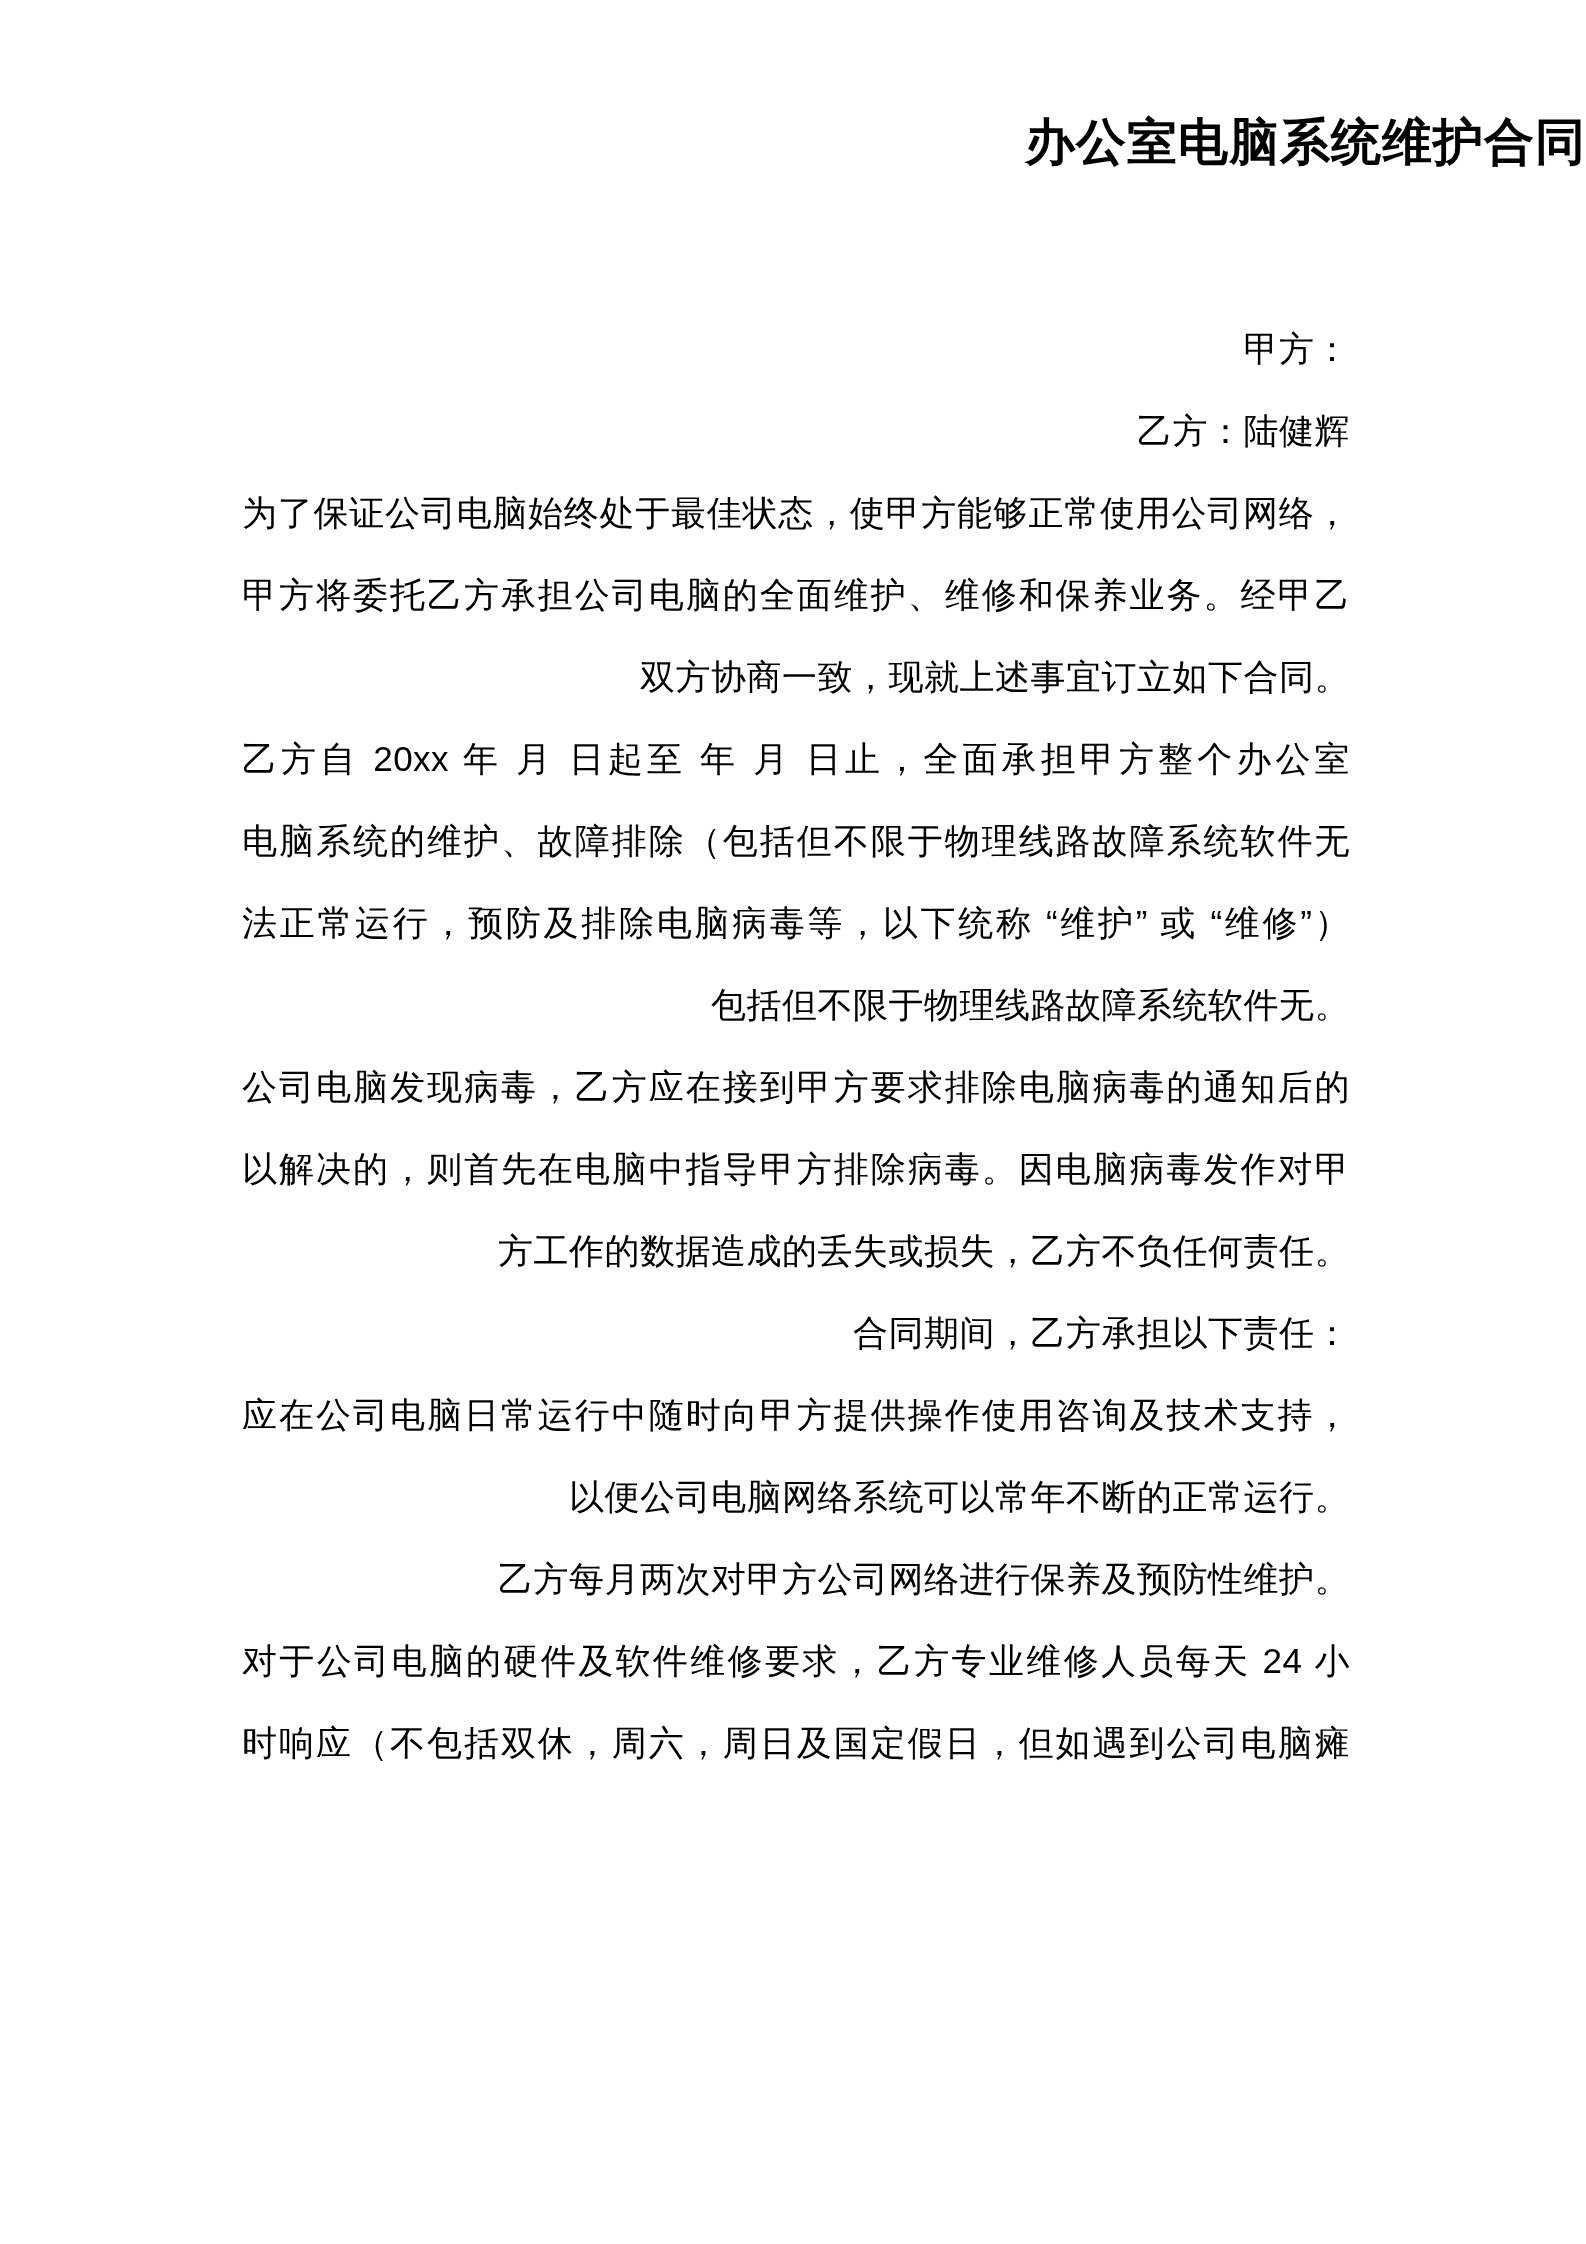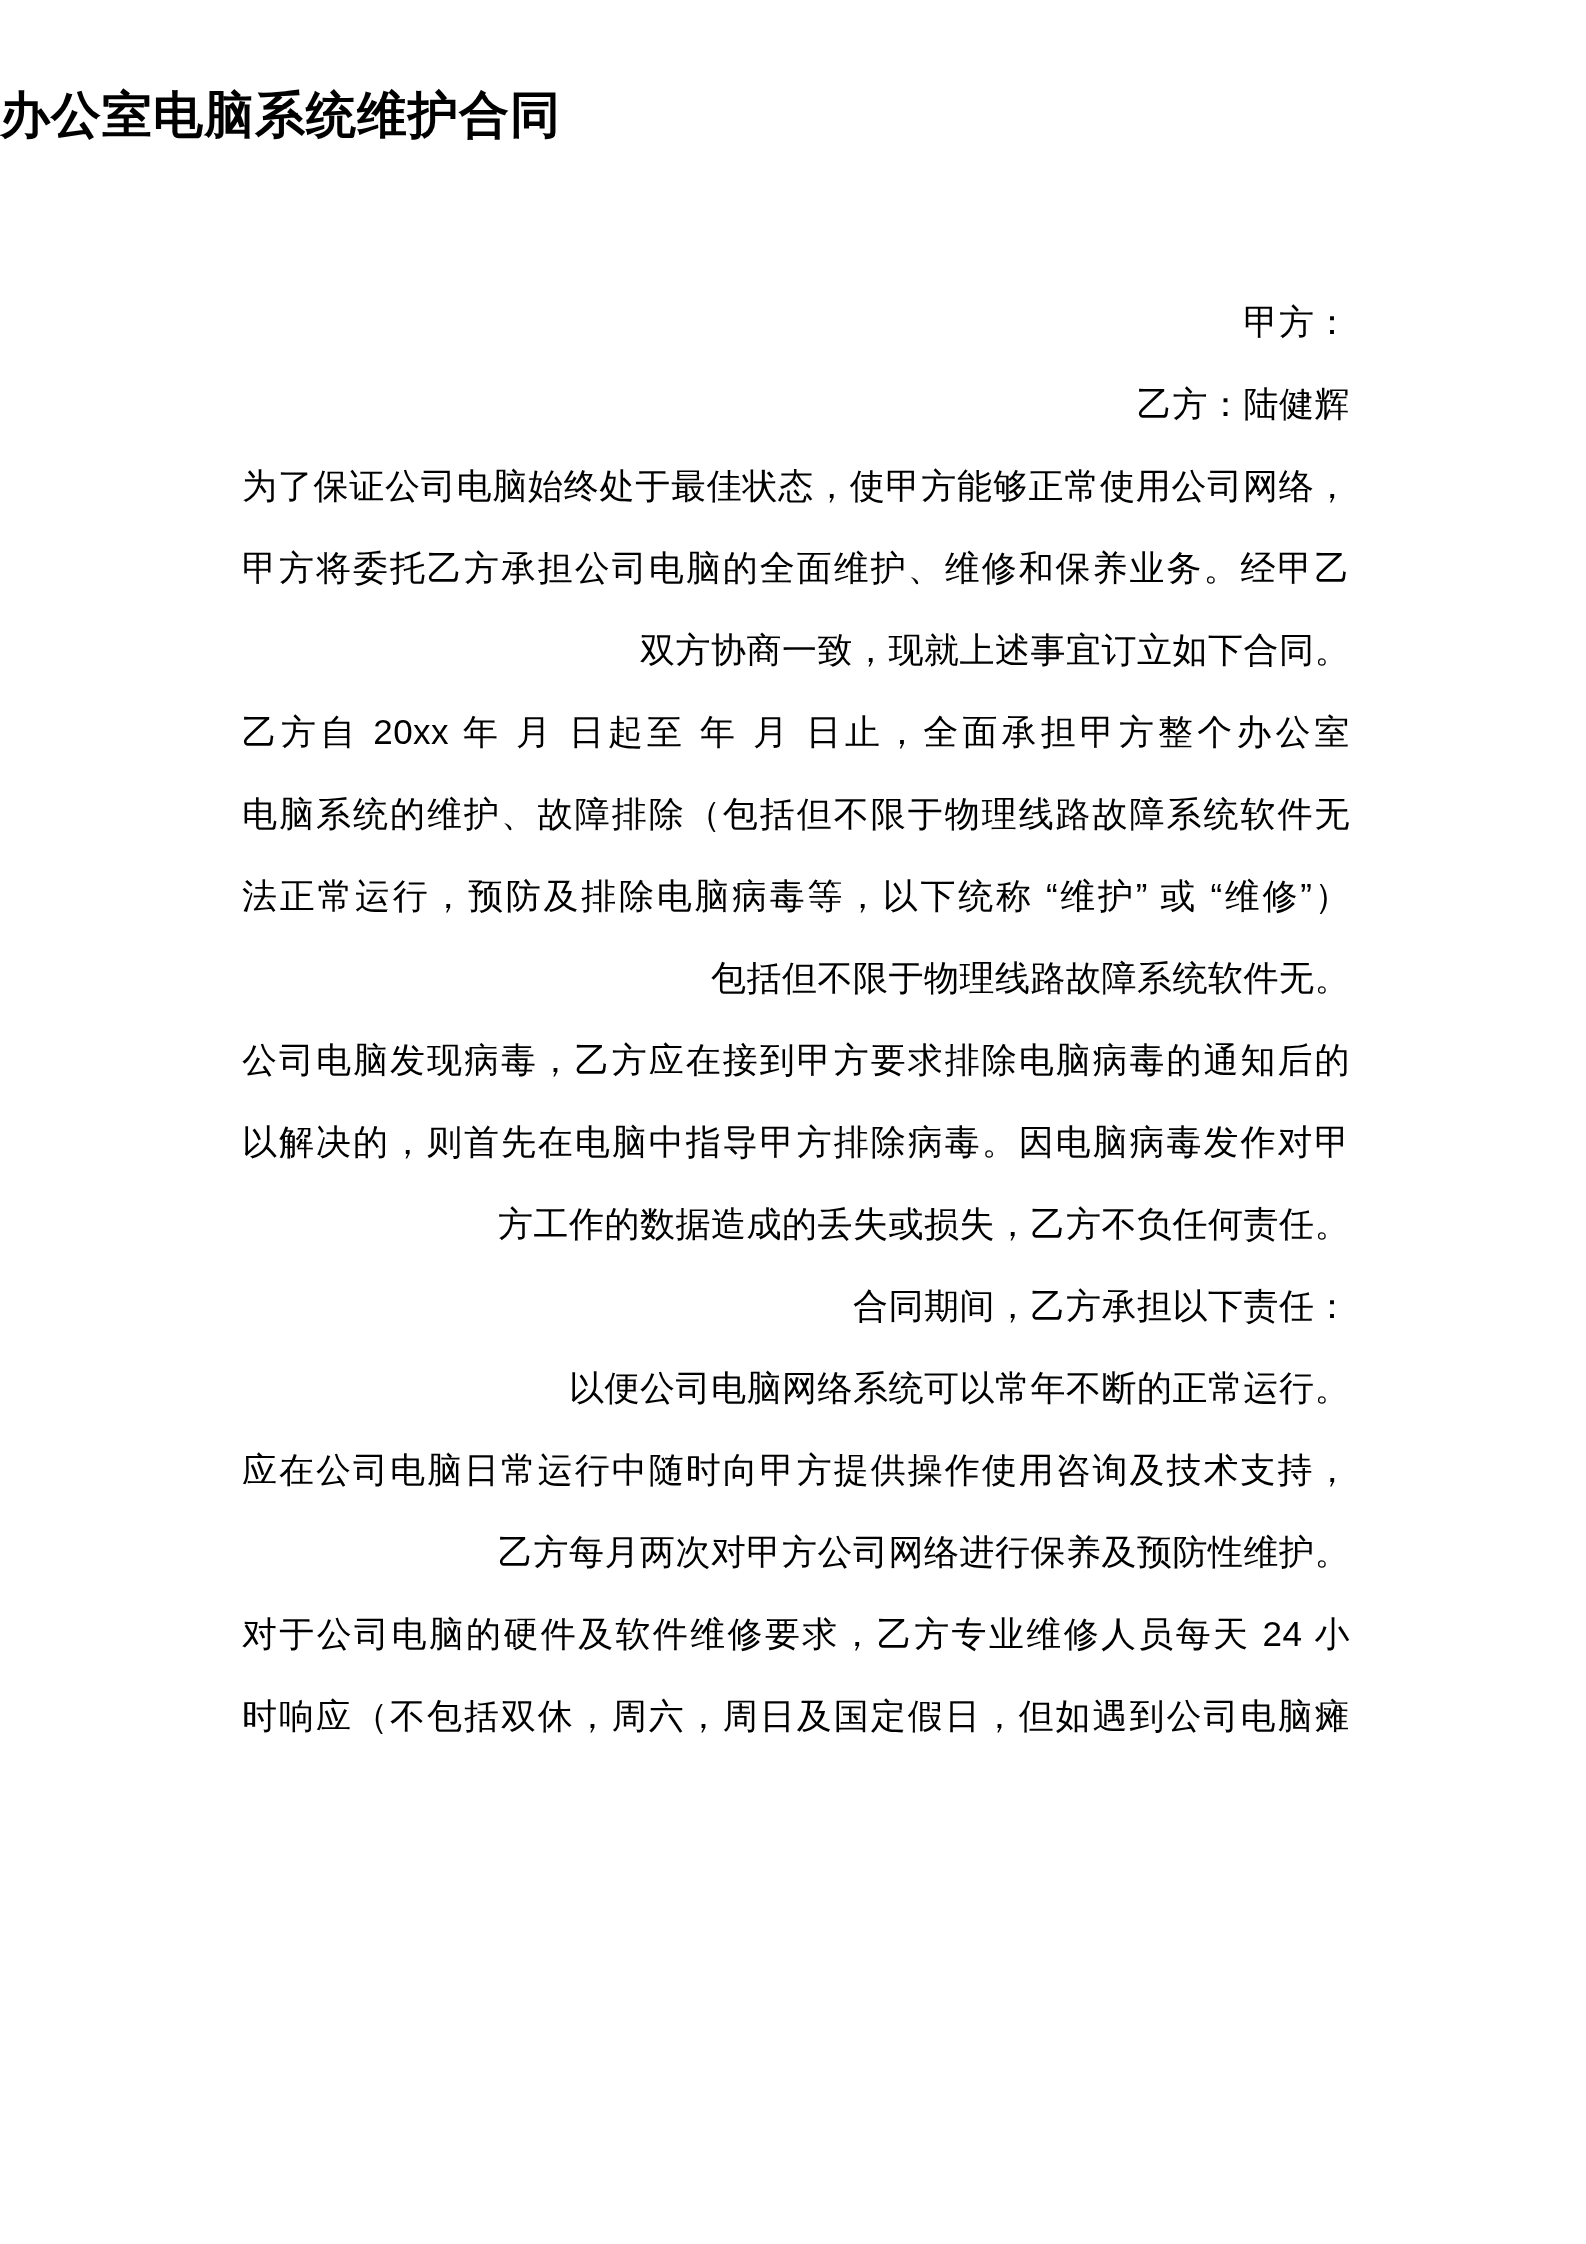--- a/index.html
+++ b/index.html
@@ -11,22 +11,22 @@
     position: relative;
     width: 1586px;
     height: 2244px;
     background: #ffffff;
     overflow: hidden;
     color: #000000;
     font-family: "Liberation Sans", sans-serif;
   }
   .doc-title {
     margin: 0;
-    padding-top: 81px;
-    text-align: left;
+    padding-top: 108px;
+    text-align: right;
     font-size: 50px;
     line-height: 68px;
     font-weight: 700;
     letter-spacing: 1px;
   }
   .doc-body {
     margin: 132px 236px 0 242px;
   }
   .line {
     font-size: 35px;
@@ -52,19 +52,19 @@
       <div class="line justify">甲方将委托乙方承担公司电脑的全面维护、维修和保养业务。经甲乙</div>
       <div class="line">双方协商一致，现就上述事宜订立如下合同。</div>
       <div class="line justify">乙方自 20xx 年 月 日起至 年 月 日止，全面承担甲方整个办公室</div>
       <div class="line justify">电脑系统的维护、故障排除（包括但不限于物理线路故障系统软件无</div>
       <div class="line justify">法正常运行，预防及排除电脑病毒等，以下统称 “维护” 或 “维修”）</div>
       <div class="line">包括但不限于物理线路故障系统软件无。</div>
       <div class="line justify">公司电脑发现病毒，乙方应在接到甲方要求排除电脑病毒的通知后的</div>
       <div class="line justify">以解决的，则首先在电脑中指导甲方排除病毒。因电脑病毒发作对甲</div>
       <div class="line">方工作的数据造成的丢失或损失，乙方不负任何责任。</div>
       <div class="line">合同期间，乙方承担以下责任：</div>
+      <div class="line justify">应在公司电脑日常运行中随时向甲方提供操作使用咨询及技术支持，</div>
       <div class="line">以便公司电脑网络系统可以常年不断的正常运行。</div>
-      <div class="line justify">应在公司电脑日常运行中随时向甲方提供操作使用咨询及技术支持，</div>
       <div class="line">乙方每月两次对甲方公司网络进行保养及预防性维护。</div>
       <div class="line justify">对于公司电脑的硬件及软件维修要求，乙方专业维修人员每天 24 小</div>
       <div class="line justify">时响应（不包括双休，周六，周日及国定假日，但如遇到公司电脑瘫</div>
     </div>
 </div>
 
 </body></html>

